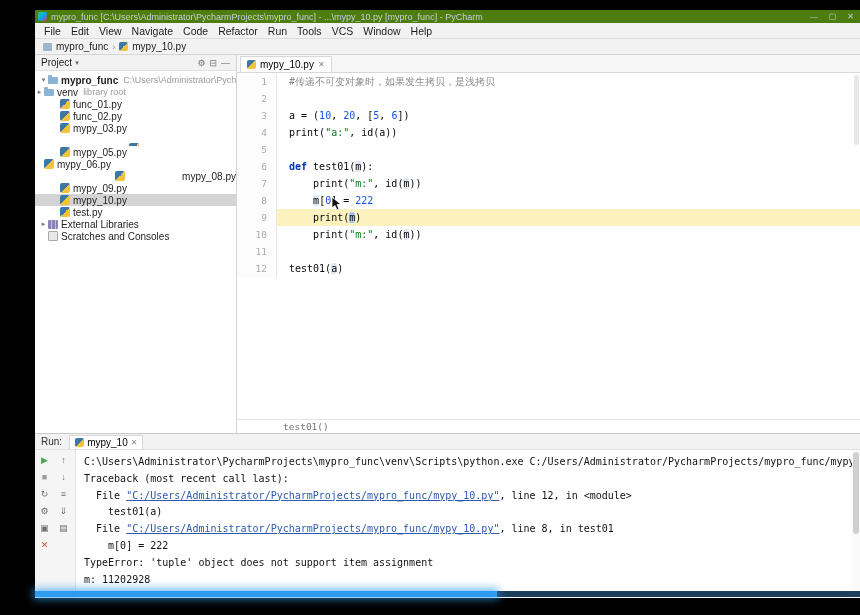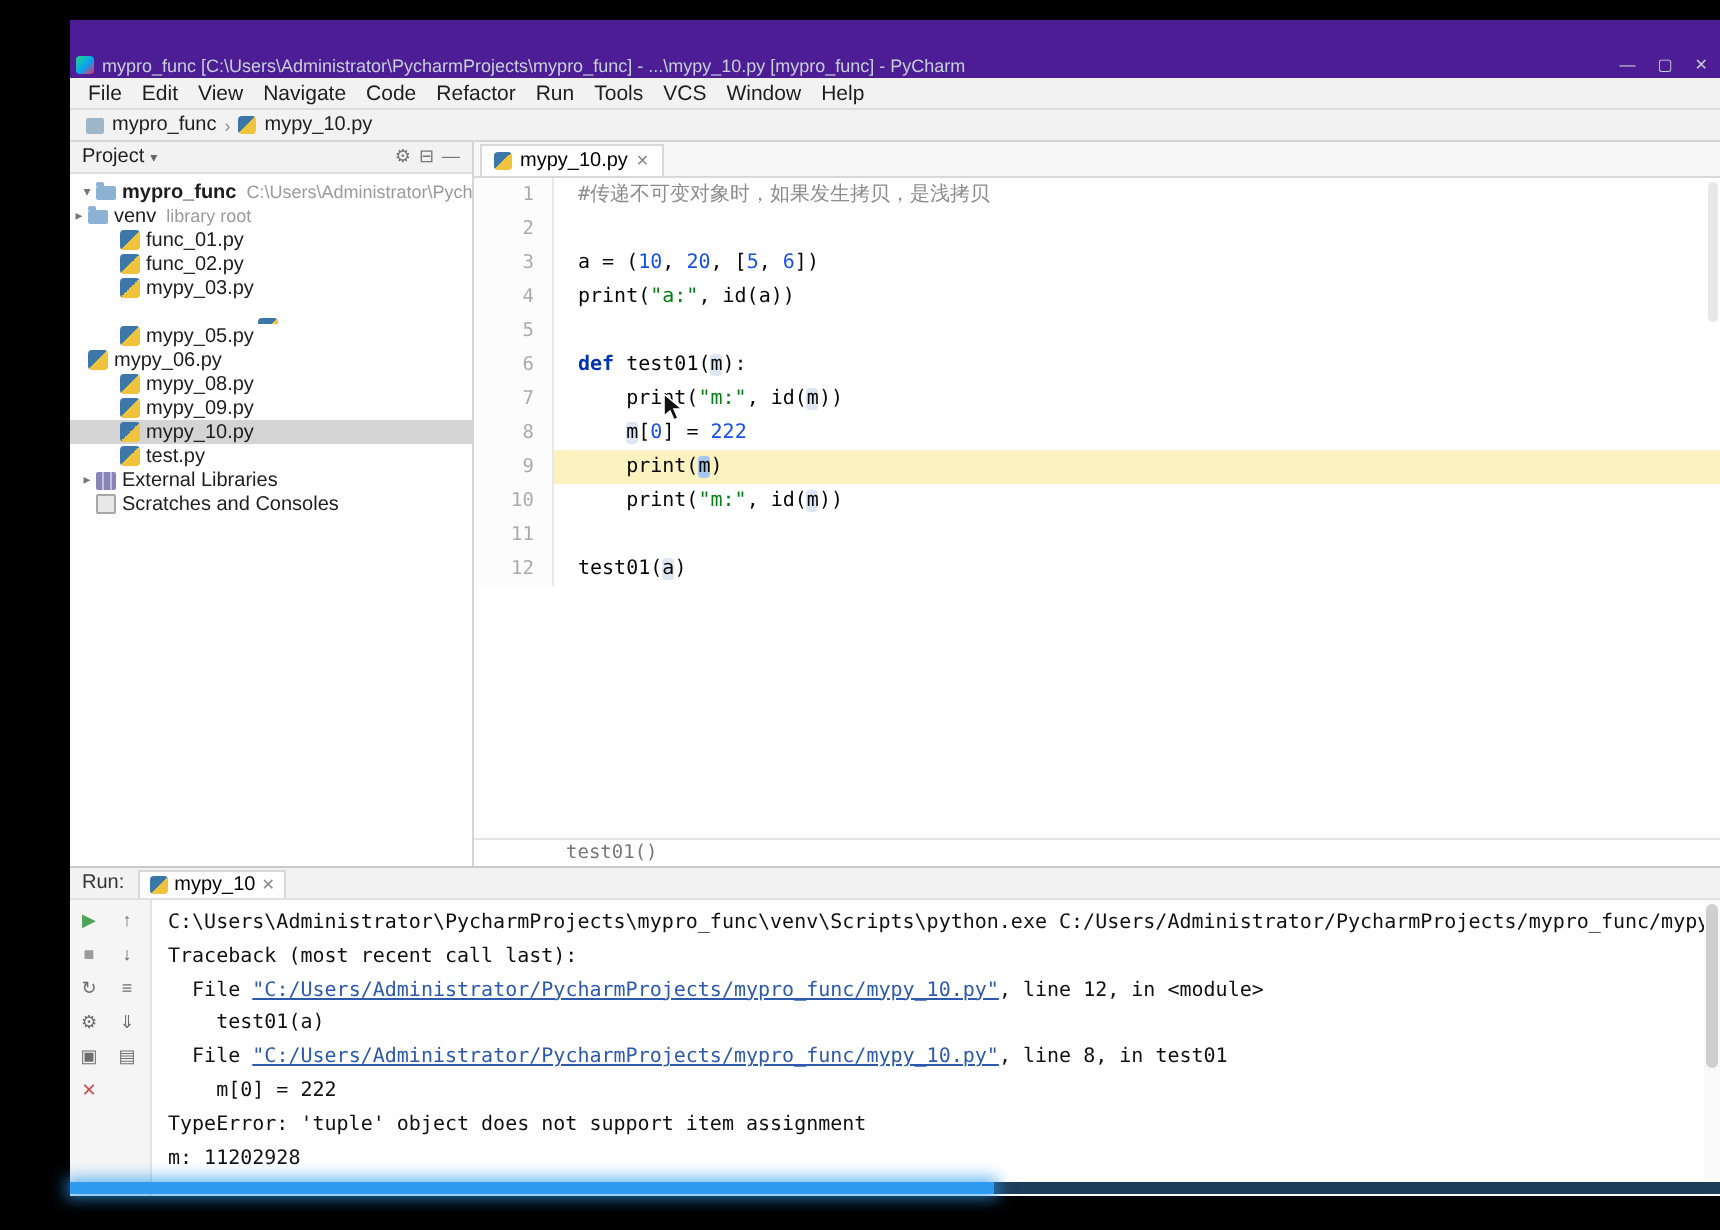--- a/index.html
+++ b/index.html
@@ -2,22 +2,22 @@
 <html><head>
 <meta charset="utf-8">
 <style>
   html,body{margin:0;padding:0;background:#000;}
   .stage{position:relative;width:860px;height:615px;background:#000;overflow:hidden;
          font-family:"Liberation Sans",sans-serif;-webkit-font-smoothing:antialiased;}
   .app{position:absolute;left:35px;top:10px;width:825px;height:588px;background:#F2F2F2;
        display:flex;flex-direction:column;overflow:hidden;}
 
   
-  .titlebar{height:13px;background:#4c1d95;color:#C7CFD6;display:flex;align-items:center;
-            font-size:9px;padding:16px 6px 0 3px;gap:4px;flex:0 0 13px;}
+  .titlebar{height:13px;background:#4d7c0f;color:#C7CFD6;display:flex;align-items:center;
+            font-size:9px;padding:0 6px 0 3px;gap:4px;flex:0 0 13px;}
   .pc-icon{width:9px;height:9px;border-radius:2px;flex:0 0 9px;
            background:linear-gradient(135deg,#21D789 0%,#07A3F2 55%,#FE2857 100%);}
   .title-text{flex:1;white-space:nowrap;overflow:hidden;}
   .win-btn{margin-left:7px;font-size:8px;color:#C7CFD6;cursor:default;}
 
   
   .menubar{height:15px;background:#F2F2F2;display:flex;align-items:center;font-size:10.5px;
            color:#1D1D1D;padding-left:4px;border-bottom:1px solid #DCDCDC;flex:0 0 15px;}
   .menu-item{padding:0 5px;}
 
@@ -190,21 +190,21 @@
             <div class="tree-row" style="padding-left: 16px;">
               <span class="tree-arrow"></span>
               <span class="tree-icon icon-python"></span>
               <span class="tree-label">mypy_05.py</span>
             </div>
             <div class="tree-row" style="padding-left: 0;">
               <span class="tree-arrow"></span>
               <span class="tree-icon icon-python"></span>
               <span class="tree-label">mypy_06.py</span>
             </div>
-            <div class="tree-row" style="padding-left: 16px;">
+            <div class="tree-row" style="padding-left: 16px; justify-content: space-between;">
               <span class="tree-arrow"></span>
               <span class="tree-icon icon-python"></span>
               <span class="tree-label">mypy_08.py</span>
             </div>
             <div class="tree-row" style="padding-left: 16px;">
               <span class="tree-arrow"></span>
               <span class="tree-icon icon-python"></span>
               <span class="tree-label">mypy_09.py</span>
             </div>
             <div class="tree-row selected" style="padding-left: 16px;">

